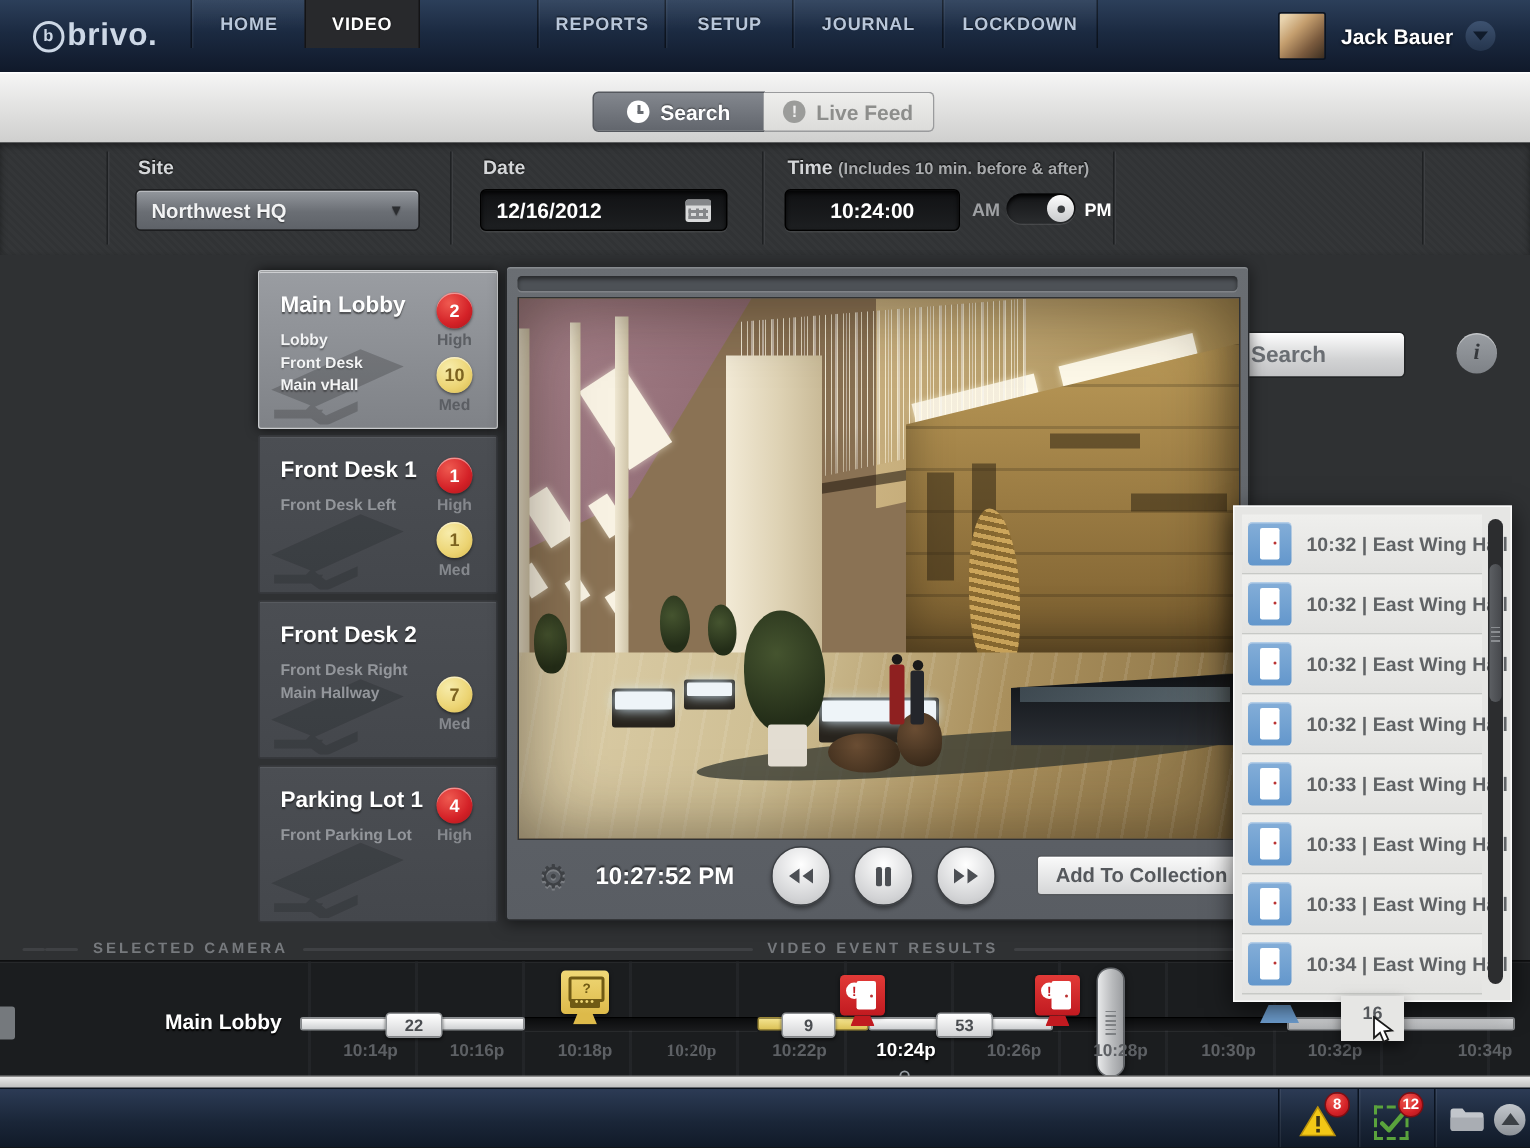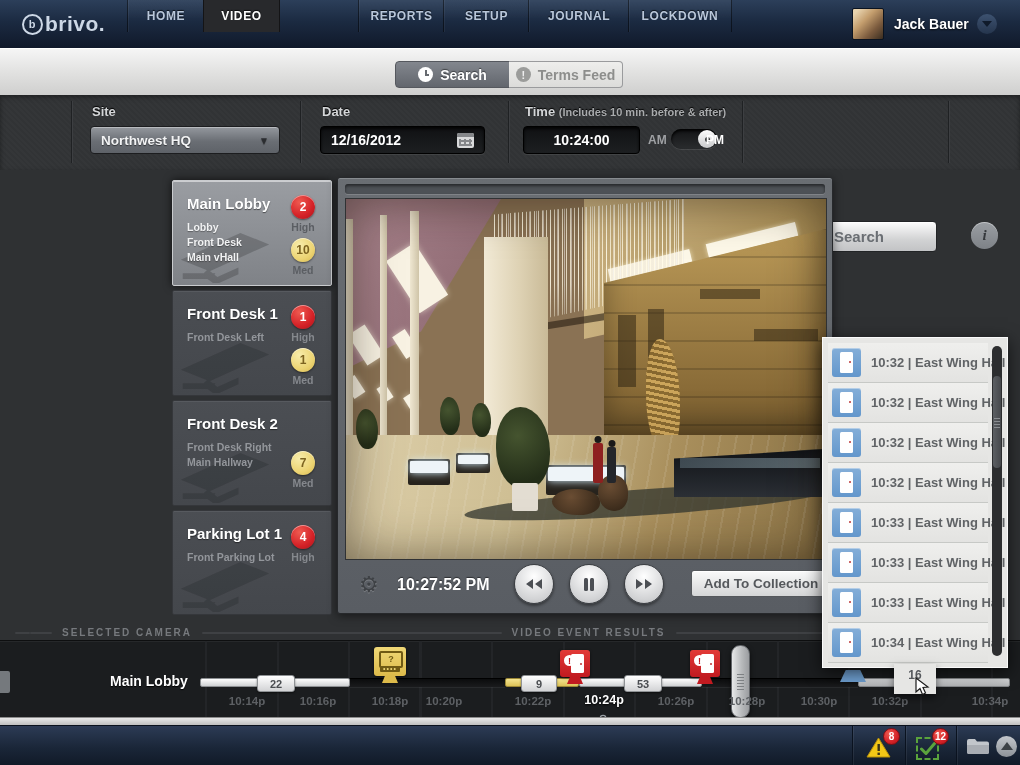--- a/index.html
+++ b/index.html
@@ -277,21 +277,21 @@
     </div>
   </div>
 
   <div class="subbar">
     <div class="seg on">
       <span class="clock-ic"></span>
       <span>Search</span>
     </div>
     <div class="seg off">
       <span class="excl-ic">!</span>
-      <span>Terms Feed</span>
+      <span>Live Feed</span>
     </div>
   </div>
 
   <div class="filterbar">
     <div class="vdiv" style="left:71px;"></div>
     <div class="vdiv" style="left:300px;"></div>
     <div class="vdiv" style="left:508px;"></div>
     <div class="vdiv" style="left:742px;"></div>
     <div class="vdiv" style="left:948px;"></div>
 
@@ -308,21 +308,21 @@
     </div>
 
     <span class="flabel" style="left:525px;top:9px;"><span>Time</span> <span class="fnote">(Includes 10 min. before &amp; after)</span></span>
     <div class="dinput" style="left:523px;top:31px;width:95px;justify-content:center;">
       <span>10:24:00</span>
     </div>
     <span class="mer" style="left:648px;top:38px;">AM</span>
     <div class="toggle" style="left:671px;top:34px;">
       <span class="knob"></span>
     </div>
-    <span class="mer sel" style="left:706px;top:38px;">PM</span>
+    <span class="mer sel" style="left:723px;top:38px;">PM</span>
 
     <div class="bigsearch">
       <svg width="16" height="16" viewBox="0 0 16 16" style="margin-right:8px;">
           <circle cx="6.5" cy="6.5" r="4.5" fill="none" stroke="#6a6e73" stroke-width="2"></circle>
           <line x1="10" y1="10" x2="14" y2="14" stroke="#6a6e73" stroke-width="2.4" stroke-linecap="round"></line>
         </svg>
       <span>Search</span>
     </div>
     <div class="info-btn">
         <span>i</span>
@@ -510,21 +510,21 @@
         <span class="mk-ex" style="left:4px;top:5px;">!</span>
       </div>
       <div class="mk-ped"></div>
     </div>
     <div class="bluep"></div>
     <div class="playhead"></div>
 
     <div class="tick" style="left:215px;">10:14p</div>
     <div class="tick" style="left:286px;">10:16p</div>
     <div class="tick" style="left:358px;">10:18p</div>
-    <div class="tick" style="left:412px;">10:20p</div>
+    <div class="tick" style="left:429px;font-family:Liberation Serif, serif;">10:20p</div>
     <div class="tick" style="left:501px;">10:22p</div>
     <div class="tick cur" style="left:572px;">10:24p</div>
     <div class="minimag" style="left:572px;">
       <svg width="10" height="10" viewBox="0 0 16 16">
           <circle cx="6.5" cy="6.5" r="4.5" fill="none" stroke="#9aa0a6" stroke-width="2"></circle>
           <line x1="10" y1="10" x2="14" y2="14" stroke="#9aa0a6" stroke-width="2.4" stroke-linecap="round"></line>
         </svg>
     </div>
     <div class="tick" style="left:644px;">10:26p</div>
     <div class="tick" style="left:715px;">10:28p</div>

